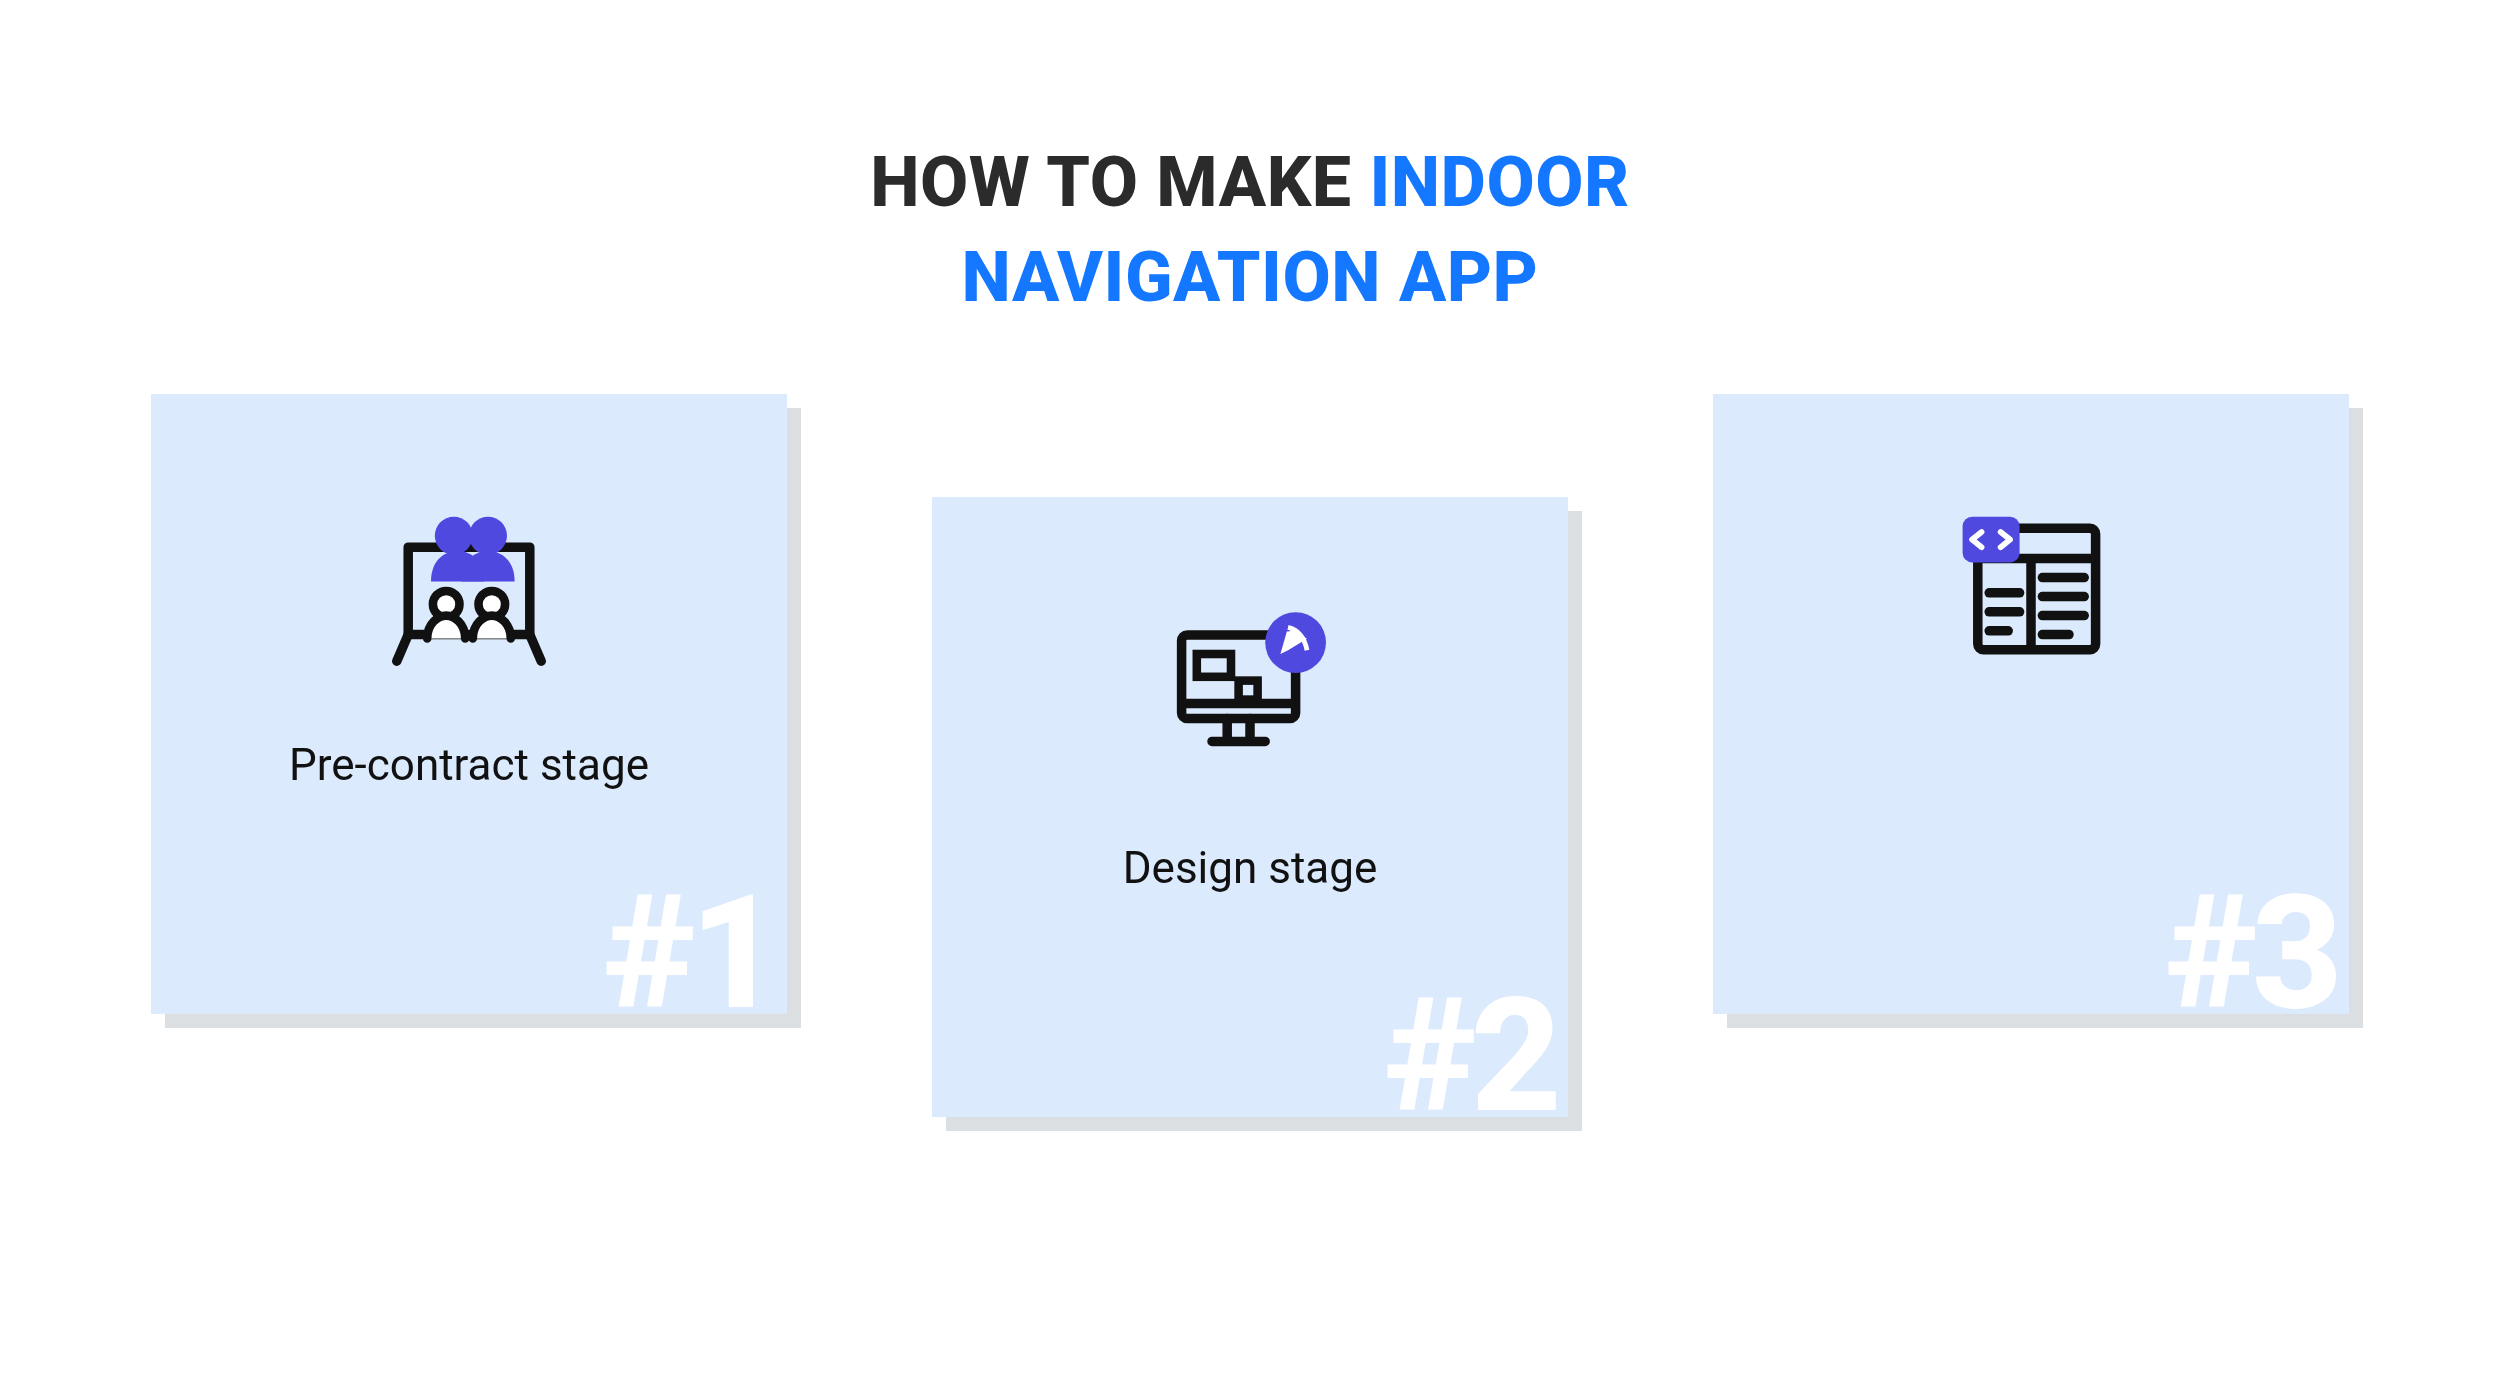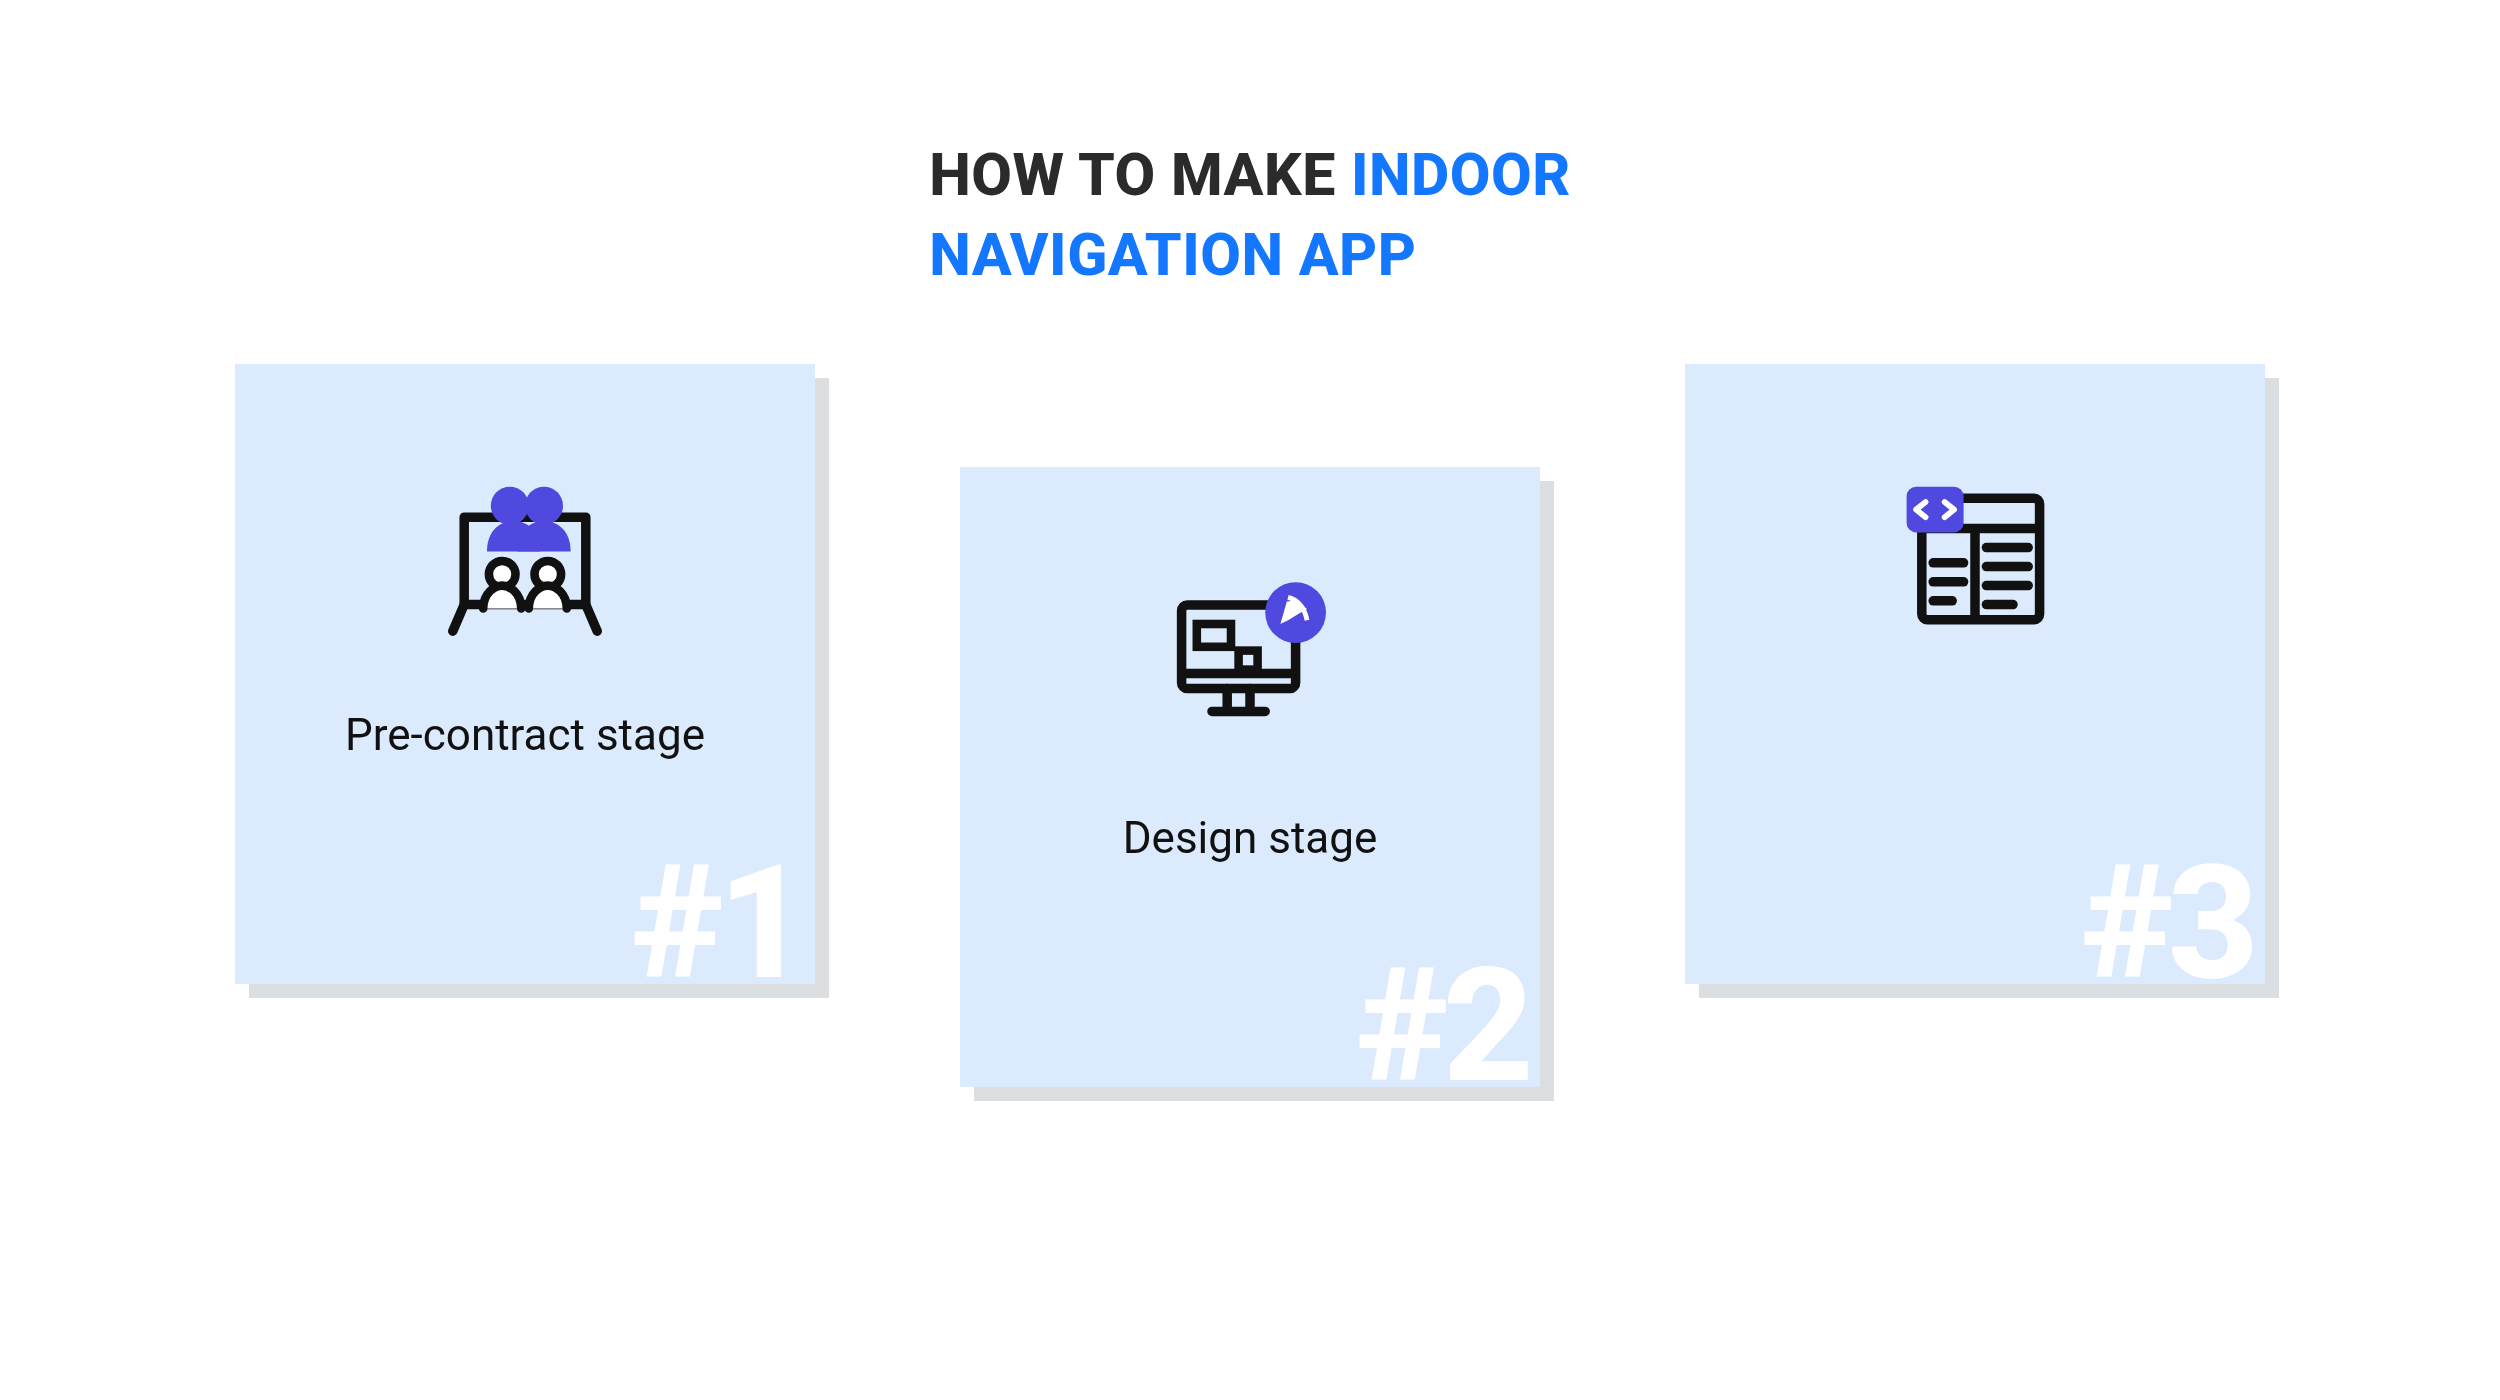--- a/index.html
+++ b/index.html
@@ -6,39 +6,40 @@
   body {
     width: 2500px;
     height: 1400px;
     background: #ffffff;
     font-family: -apple-system, BlinkMacSystemFont, "Segoe UI", Roboto, Arial, sans-serif;
     display: flex;
     flex-direction: column;
     align-items: center;
   }
   .title {
+    text-align: center;
     margin-top: 135px;
     font-weight: 800;
-    font-size: 59px;
+    font-size: 70px;
     line-height: 1.35;
     letter-spacing: 0.5px;
   }
   .title .dark { color: #2b2b2b; }
   .title .accent { color: #1477ff; }
   .cards {
     display: flex;
     justify-content: center;
     align-items: flex-start;
     gap: 145px;
     margin-top: 70px;
     width: 100%;
   }
   .card {
     position: relative;
-    width: 580px;
+    width: 636px;
     height: 620px;
     background: #dbeafd;
     box-shadow: 14px 14px 0 0 #dcdfe2;
     display: flex;
     flex-direction: column;
     align-items: center;
     overflow: hidden;
   }
   .card.offset-down {
     margin-top: 103px;

